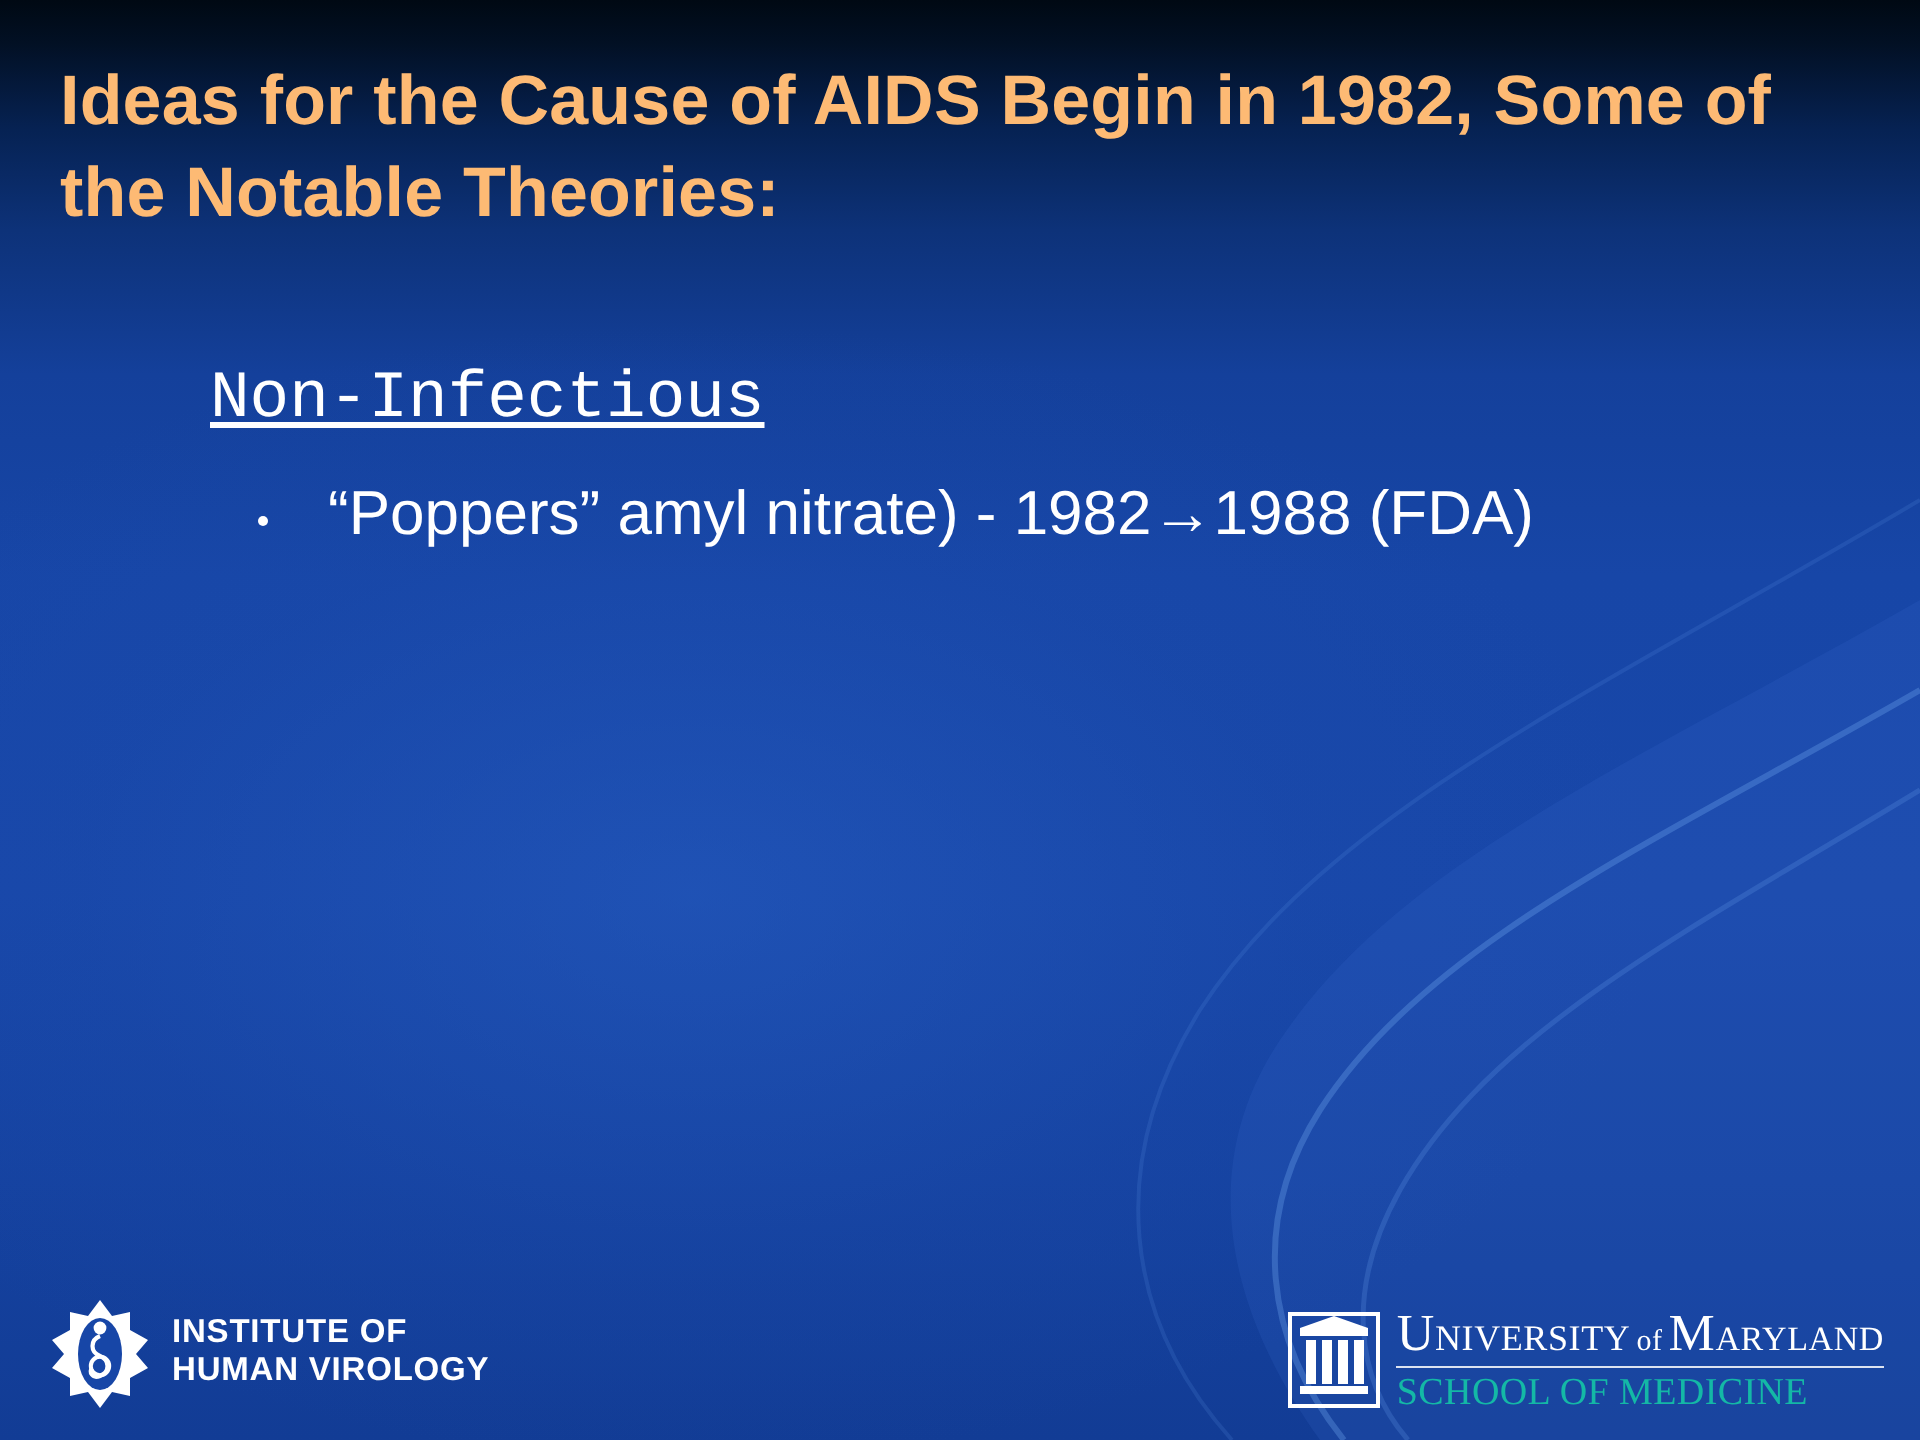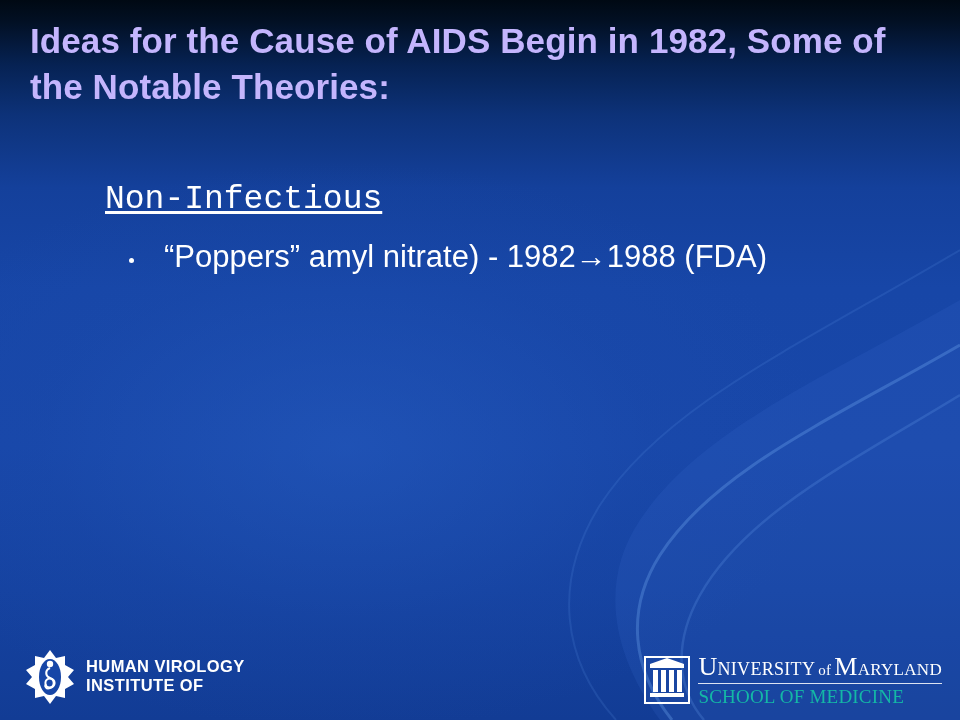--- a/index.html
+++ b/index.html
@@ -39,23 +39,23 @@
         rgba(0,0,0,0) 72%);
   }
   
   .bg-swoosh {
     position: absolute;
     inset: 0;
   }
   .title {
     position: absolute;
     left: 30px;
-    top: 18px;
+    top: 28px;
     width: 890px;
-    color: #c4b5fd;
+    color: #fdba74;
     font-size: 35px;
     font-weight: bold;
     line-height: 1.32;
     letter-spacing: 0.1px;
   }
   .body-block {
     position: absolute;
     left: 105px;
     top: 180px;
     width: 800px;
@@ -171,22 +171,22 @@
       <g fill="#1746a7">
         <ellipse cx="26" cy="29" rx="11" ry="18"></ellipse>
       </g>
       <g fill="#ffffff">
         <circle cx="26" cy="16" r="3.2"></circle>
         <path d="M26 20 C 21 22, 21 28, 26 30 C 31 32, 31 38, 26 40 C 22 41.5, 20.5 38, 22 36" fill="none" stroke="#ffffff" stroke-width="2.1"></path>
         <circle cx="26" cy="35" r="4.6" fill="none" stroke="#ffffff" stroke-width="2"></circle>
       </g>
     </svg>
     <div class="ihv-text">
+      <div>INSTITUTE OF</div>
       <div>HUMAN VIROLOGY</div>
-      <div>INSTITUTE OF</div>
     </div>
   </div>
 
   <div class="umd-logo">
     <svg width="46" height="48" viewBox="0 0 46 48">
       <rect x="1" y="1" width="44" height="46" fill="none" stroke="#ffffff" stroke-width="2"></rect>
       <rect x="6" y="8" width="34" height="4" fill="#ffffff"></rect>
       <polygon points="23,2 40,8 6,8" fill="#ffffff"></polygon>
       <rect x="9" y="14" width="5" height="22" fill="#ffffff"></rect>
       <rect x="17" y="14" width="5" height="22" fill="#ffffff"></rect>

